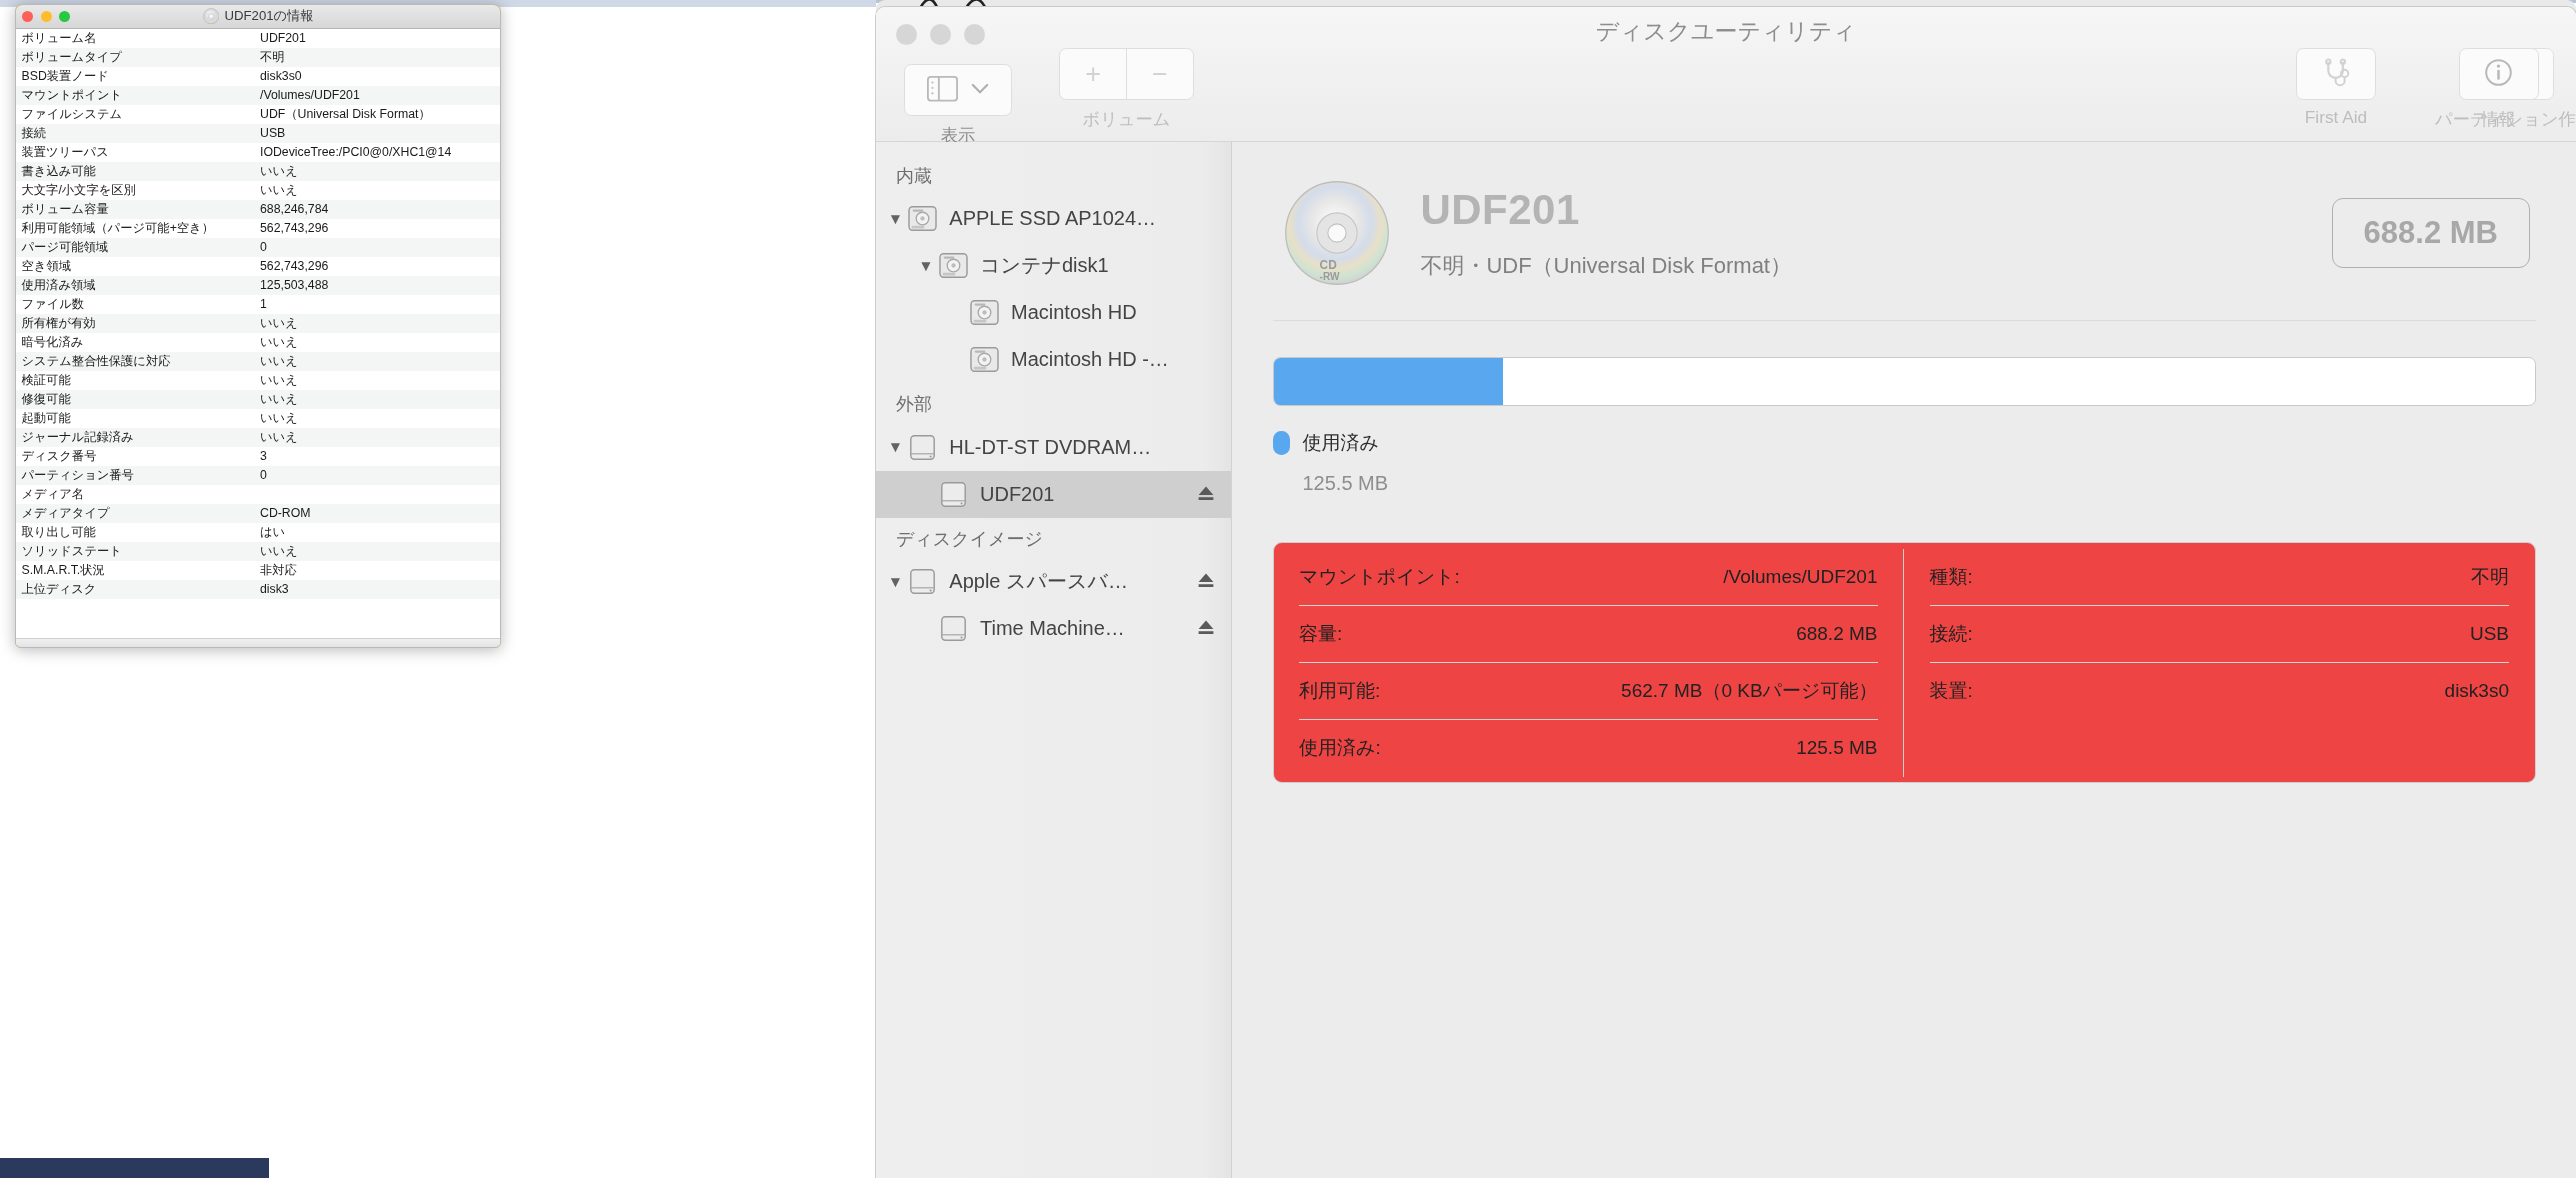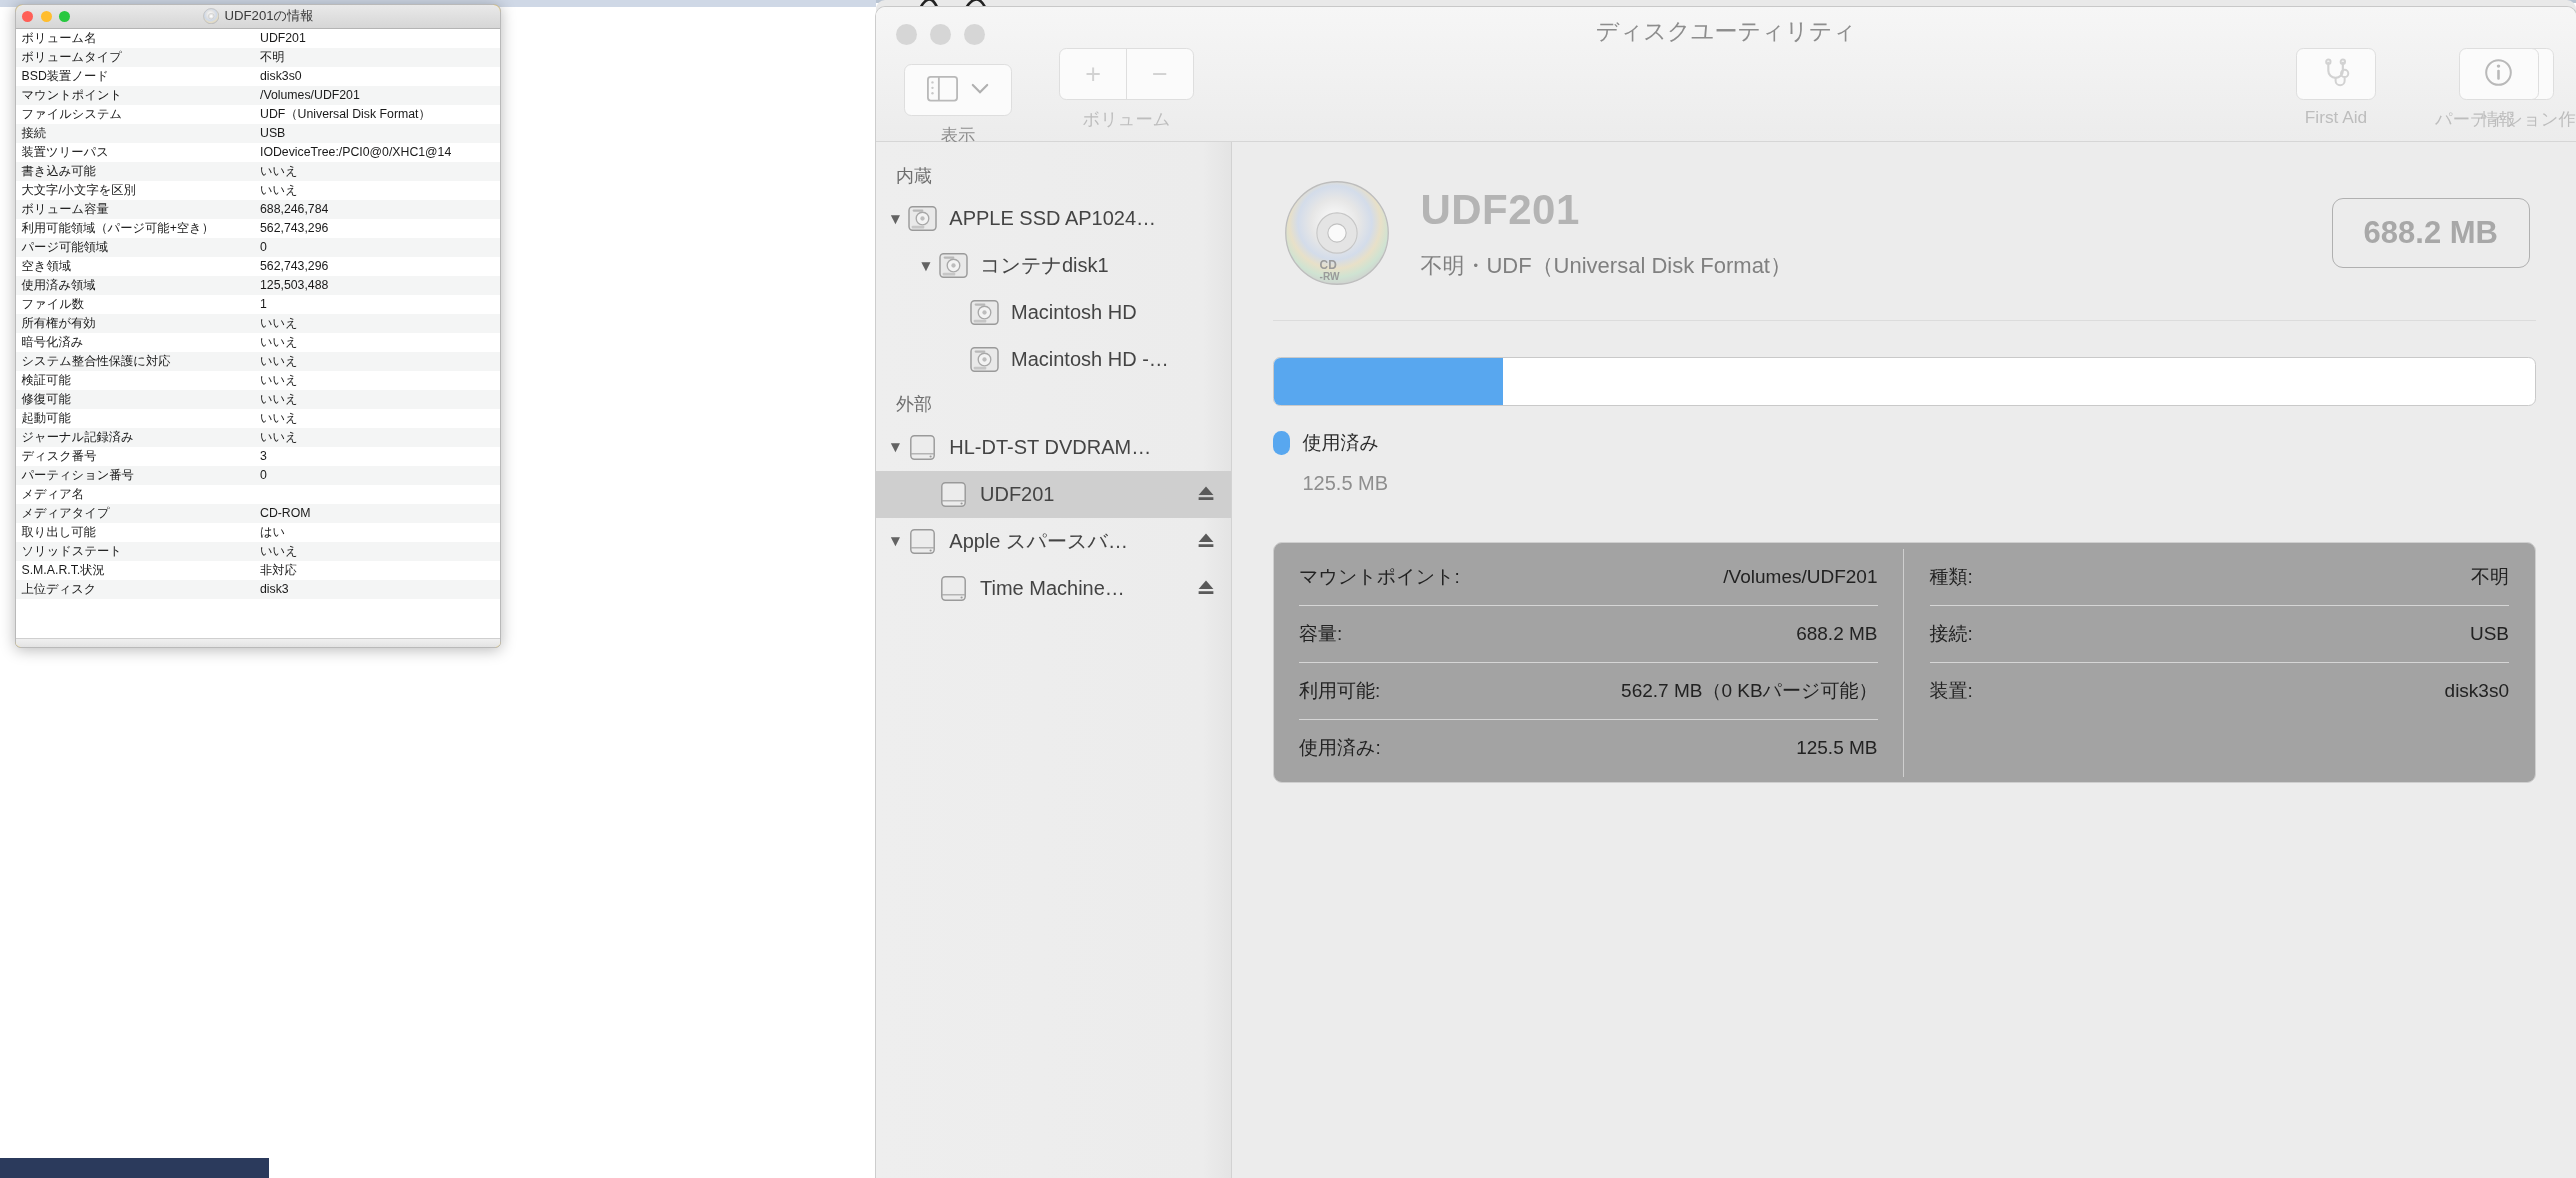--- a/index.html
+++ b/index.html
@@ -144,21 +144,21 @@
   .legend-col { width: 50%; }
   .legend-top { display:flex; align-items:center; }
   .swatch { width: 17.3px; height: 24px; border-radius: 8.2px; flex:none; }
   .swatch.used { background:#58a7ef; }
   .swatch.free { background:#ffffff; border:0.9px solid #c9c9c9; }
   .legend-label { font-size: 19px; color:#2b2b2b; margin-left: 12.8px; }
   .legend-val { font-size: 20px; color:#8e8e8e; margin-top: 16.4px; margin-left: 30px; }
 
   .detail-card {
     margin: 47px 5.5px 0 5.5px;
-    border: 0.9px solid #cfcfcf; border-radius: 9px; background:#a3a3a3;
+    border: 0.9px solid #cfcfcf; border-radius: 9px; background:#ef4444;
     display: flex; padding: 5.5px 0;
   }
   .detail-col { width: 50%; padding: 0 25.5px; }
   .detail-col.left { border-right: 0.9px solid #cfcfcf; }
   .detail-row {
     display:flex; align-items:center; justify-content: space-between;
     height: 57px; border-bottom: 0.9px solid #d6d6d6;
   }
   .detail-col .detail-row:last-child { border-bottom: none; }
   .d-key { font-size: 19px; color:#222; white-space:nowrap; }
@@ -369,20 +369,21 @@
                 <rect x="4" y="2" width="26" height="26" rx="4" fill="#ececec" stroke="#9a9a9a" stroke-width="1.6"></rect>
                 <line x1="4" y1="22" x2="30" y2="22" stroke="#a8a8a8" stroke-width="1.4"></line>
                 <circle cx="26" cy="25" r="1.2" fill="#9a9a9a"></circle>
               </svg></span>
             <div class="sb-label">UDF201</div>
             <span class="sb-eject"><svg width="24" height="24" viewBox="0 0 26 26">
                 <path d="M13,5 L21,14 H5 Z" fill="#5a5a5a"></path>
                 <rect x="5" y="16.5" width="16" height="3" fill="#5a5a5a"></rect>
               </svg></span>
           </div>
+          <div class="sb-header">ディスクイメージ</div>
           <div class="sb-row" style="padding-left: 7.3px;">
             <div class="sb-tri">▼</div>
             <span class="sb-icon"><svg width="31" height="27" viewBox="0 0 34 30">
                 <rect x="4" y="2" width="26" height="26" rx="4" fill="#ececec" stroke="#9a9a9a" stroke-width="1.6"></rect>
                 <line x1="4" y1="22" x2="30" y2="22" stroke="#a8a8a8" stroke-width="1.4"></line>
                 <circle cx="26" cy="25" r="1.2" fill="#9a9a9a"></circle>
               </svg></span>
             <div class="sb-label">Apple スパースバ…</div>
             <span class="sb-eject"><svg width="24" height="24" viewBox="0 0 26 26">
                 <path d="M13,5 L21,14 H5 Z" fill="#5a5a5a"></path>

